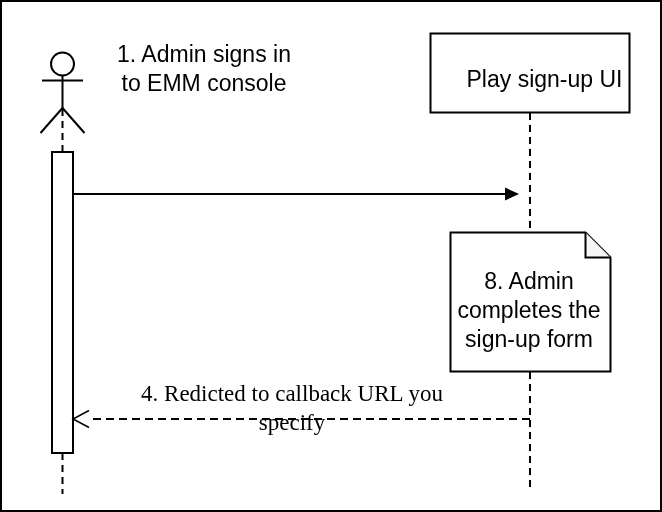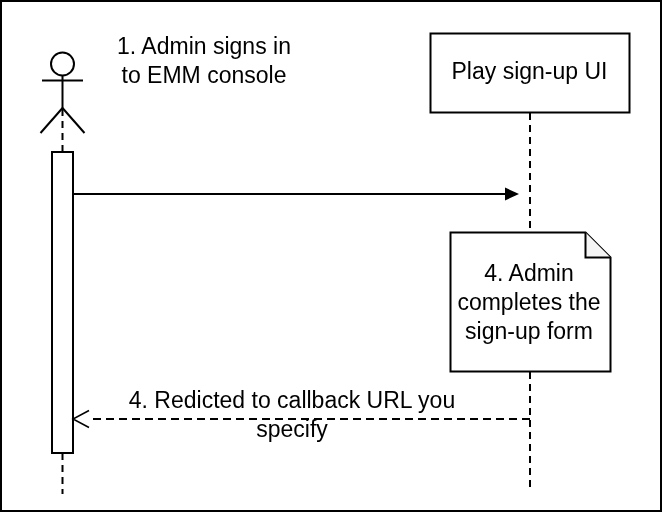--- a/index.html
+++ b/index.html
@@ -24,56 +24,59 @@
     width: 658px;
     height: 508px;
   }
   .label {
     position: absolute;
     color: #000000;
     font-size: 23px;
     line-height: 29px;
     text-align: center;
     white-space: pre-line;
+    margin-top: 8px;
   }
   .actor-label {
     left: 91px;
     top: 30px;
     width: 222px;
   }
   .play-label {
     left: 428px;
     top: 30px;
     width: 199px;
     height: 79px;
     display: flex;
     align-items: center;
     justify-content: center;
     white-space: nowrap;
+    padding-left: 15px;
   }
   .msg2-label {
     left: 140px;
     top: 160px;
     width: 340px;
   }
   .note-label {
     left: 447px;
     top: 228px;
     width: 160px;
     height: 140px;
     display: flex;
     align-items: center;
     justify-content: center;
     padding-top: 5px;
     box-sizing: border-box;
   }
   .msg4-label {
     left: 108px;
-    top: 384px;
+    top: 369px;
     width: 364px;
+    font-family: Liberation Serif, serif;
   }
 </style>
 </head>
 <body>
 
 <div class="canvas">
 
   <svg viewBox="0 0 658 508" xmlns="http://www.w3.org/2000/svg">
 
     <g stroke="#000000" stroke-width="2" stroke-dasharray="7 5" fill="none">
@@ -114,18 +117,18 @@
       <path d="M 583.5 230.5 V 255.5 H 608.5" fill="none" stroke="#000000" stroke-width="2"></path>
     </g>
   </svg>
 
   <div class="label actor-label">1. Admin signs in
 to EMM console</div>
 
   <div class="label play-label">Play sign-up UI</div>
 
 
-  <div class="label note-label">4. Admin
+  <div class="label note-label">8. Admin
 completes the
 sign-up form</div>
 
   <div class="label msg4-label">4. Redicted to callback URL you specify</div>
 </div>
 
 </body></html>

